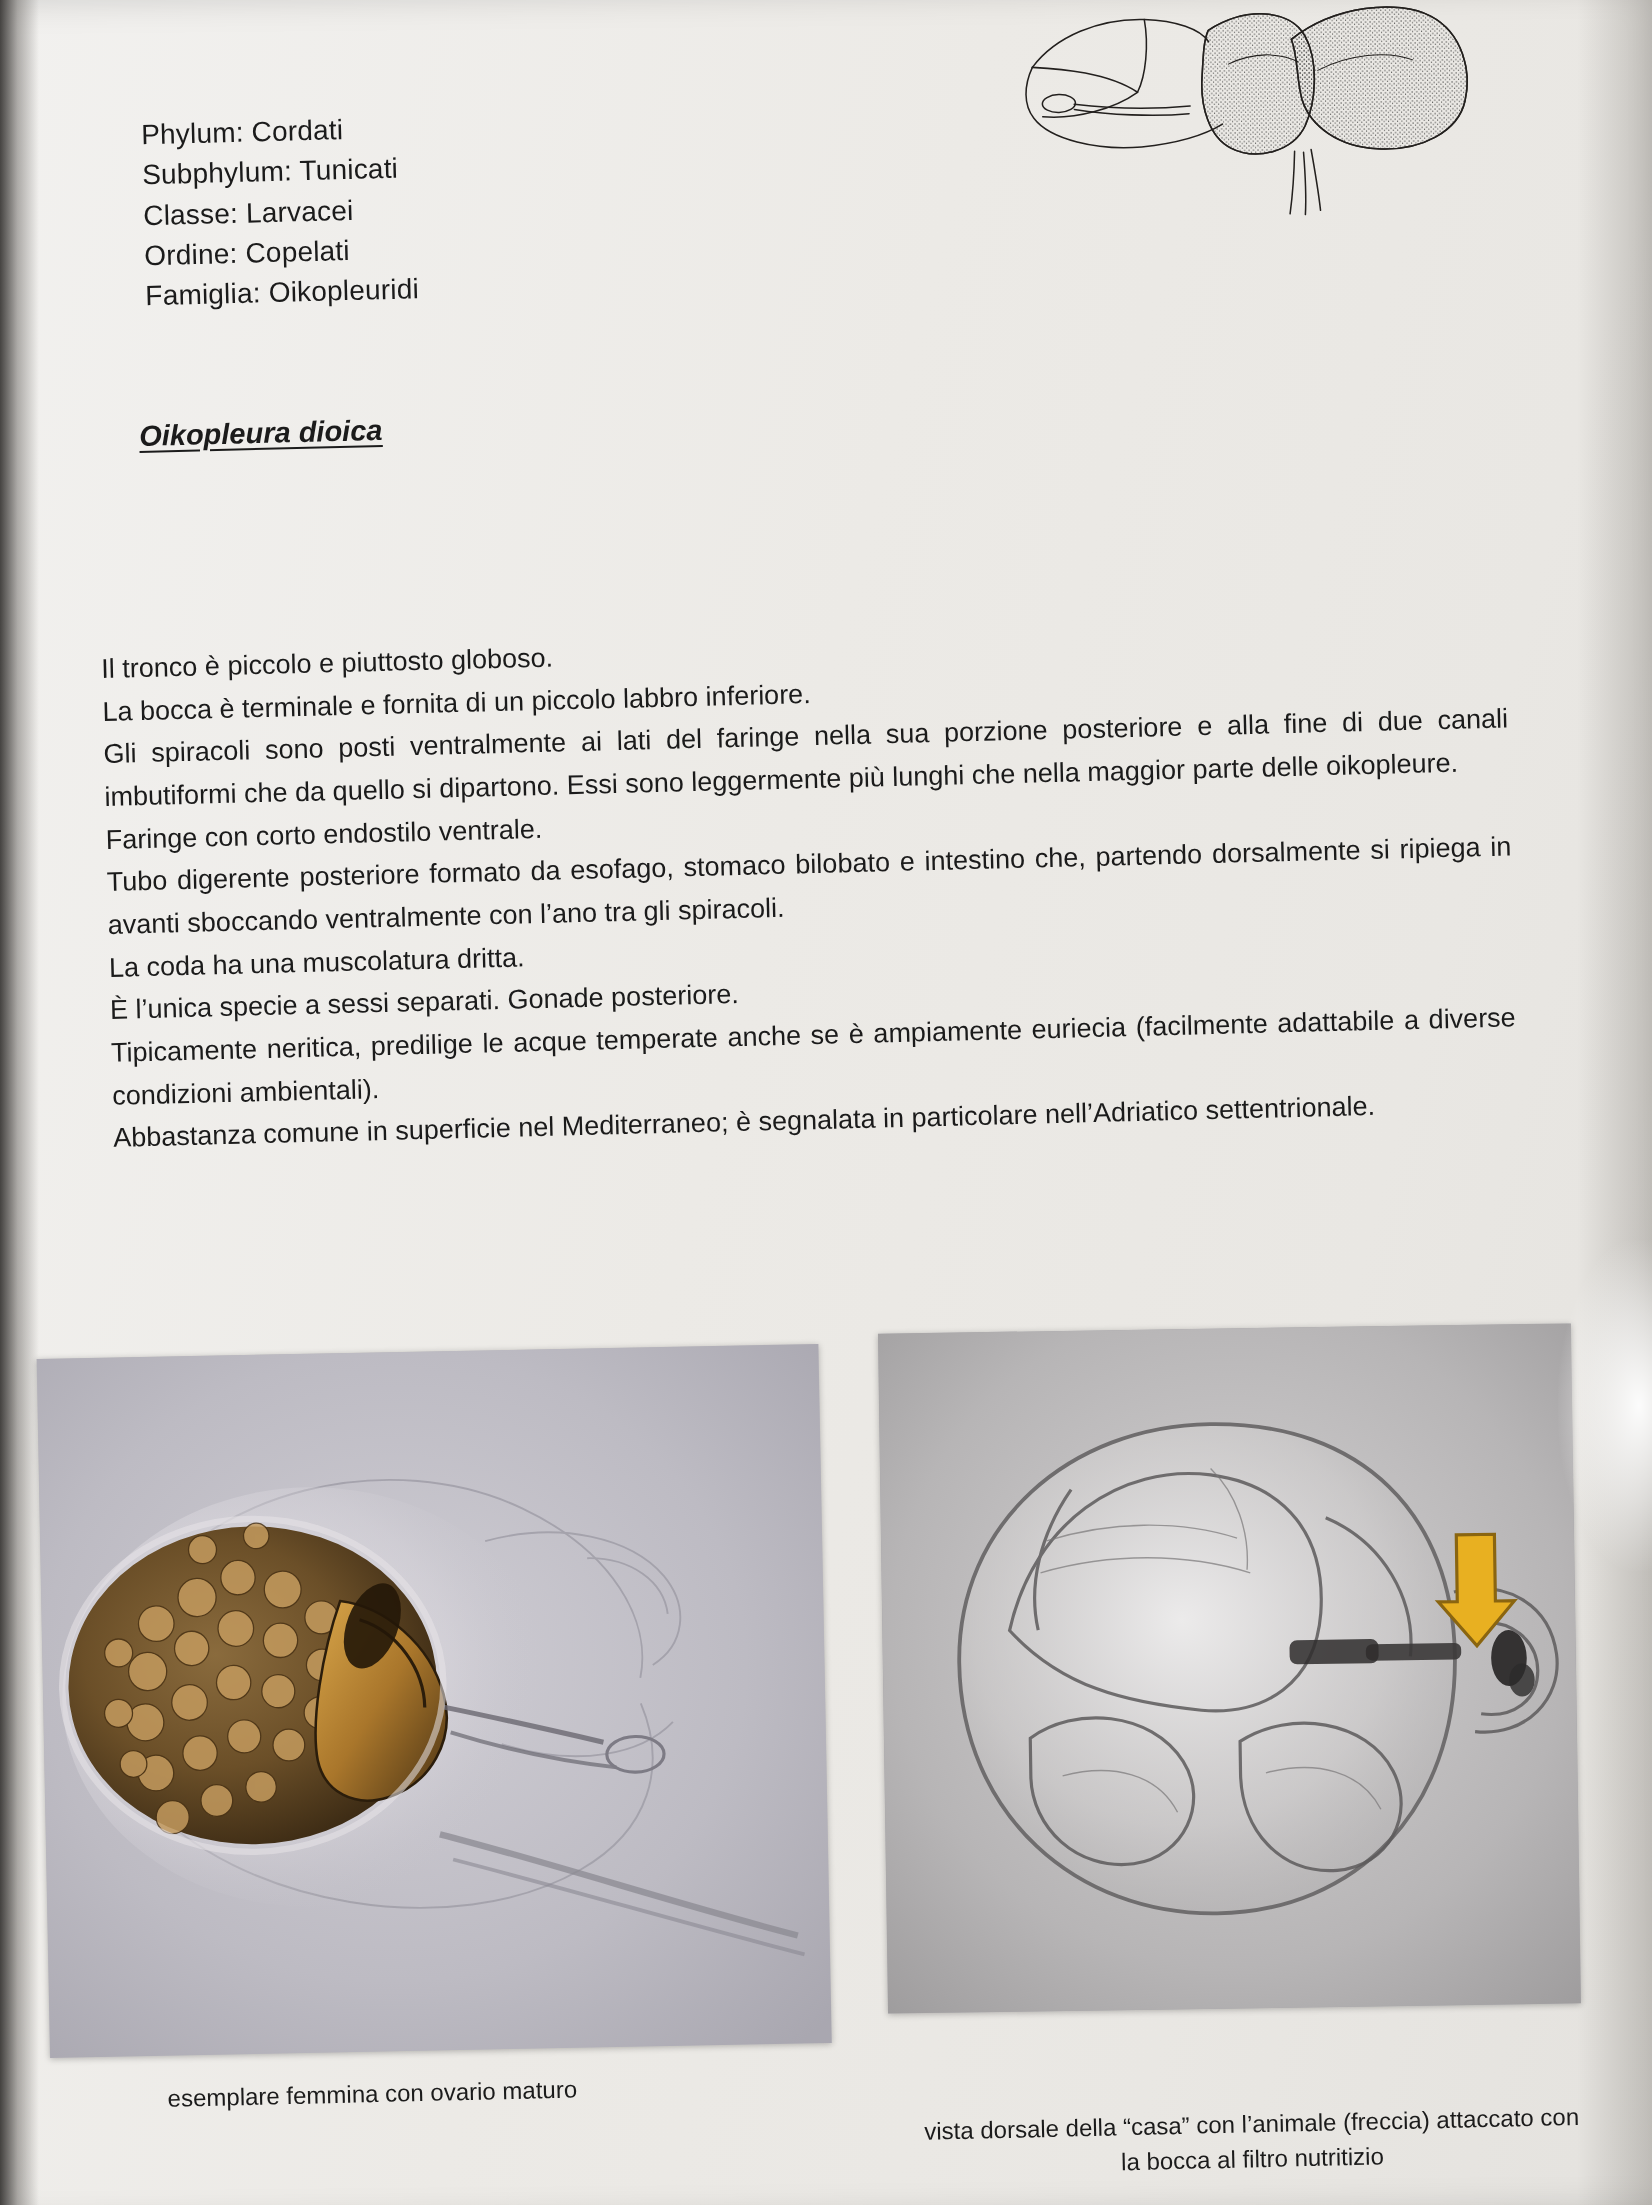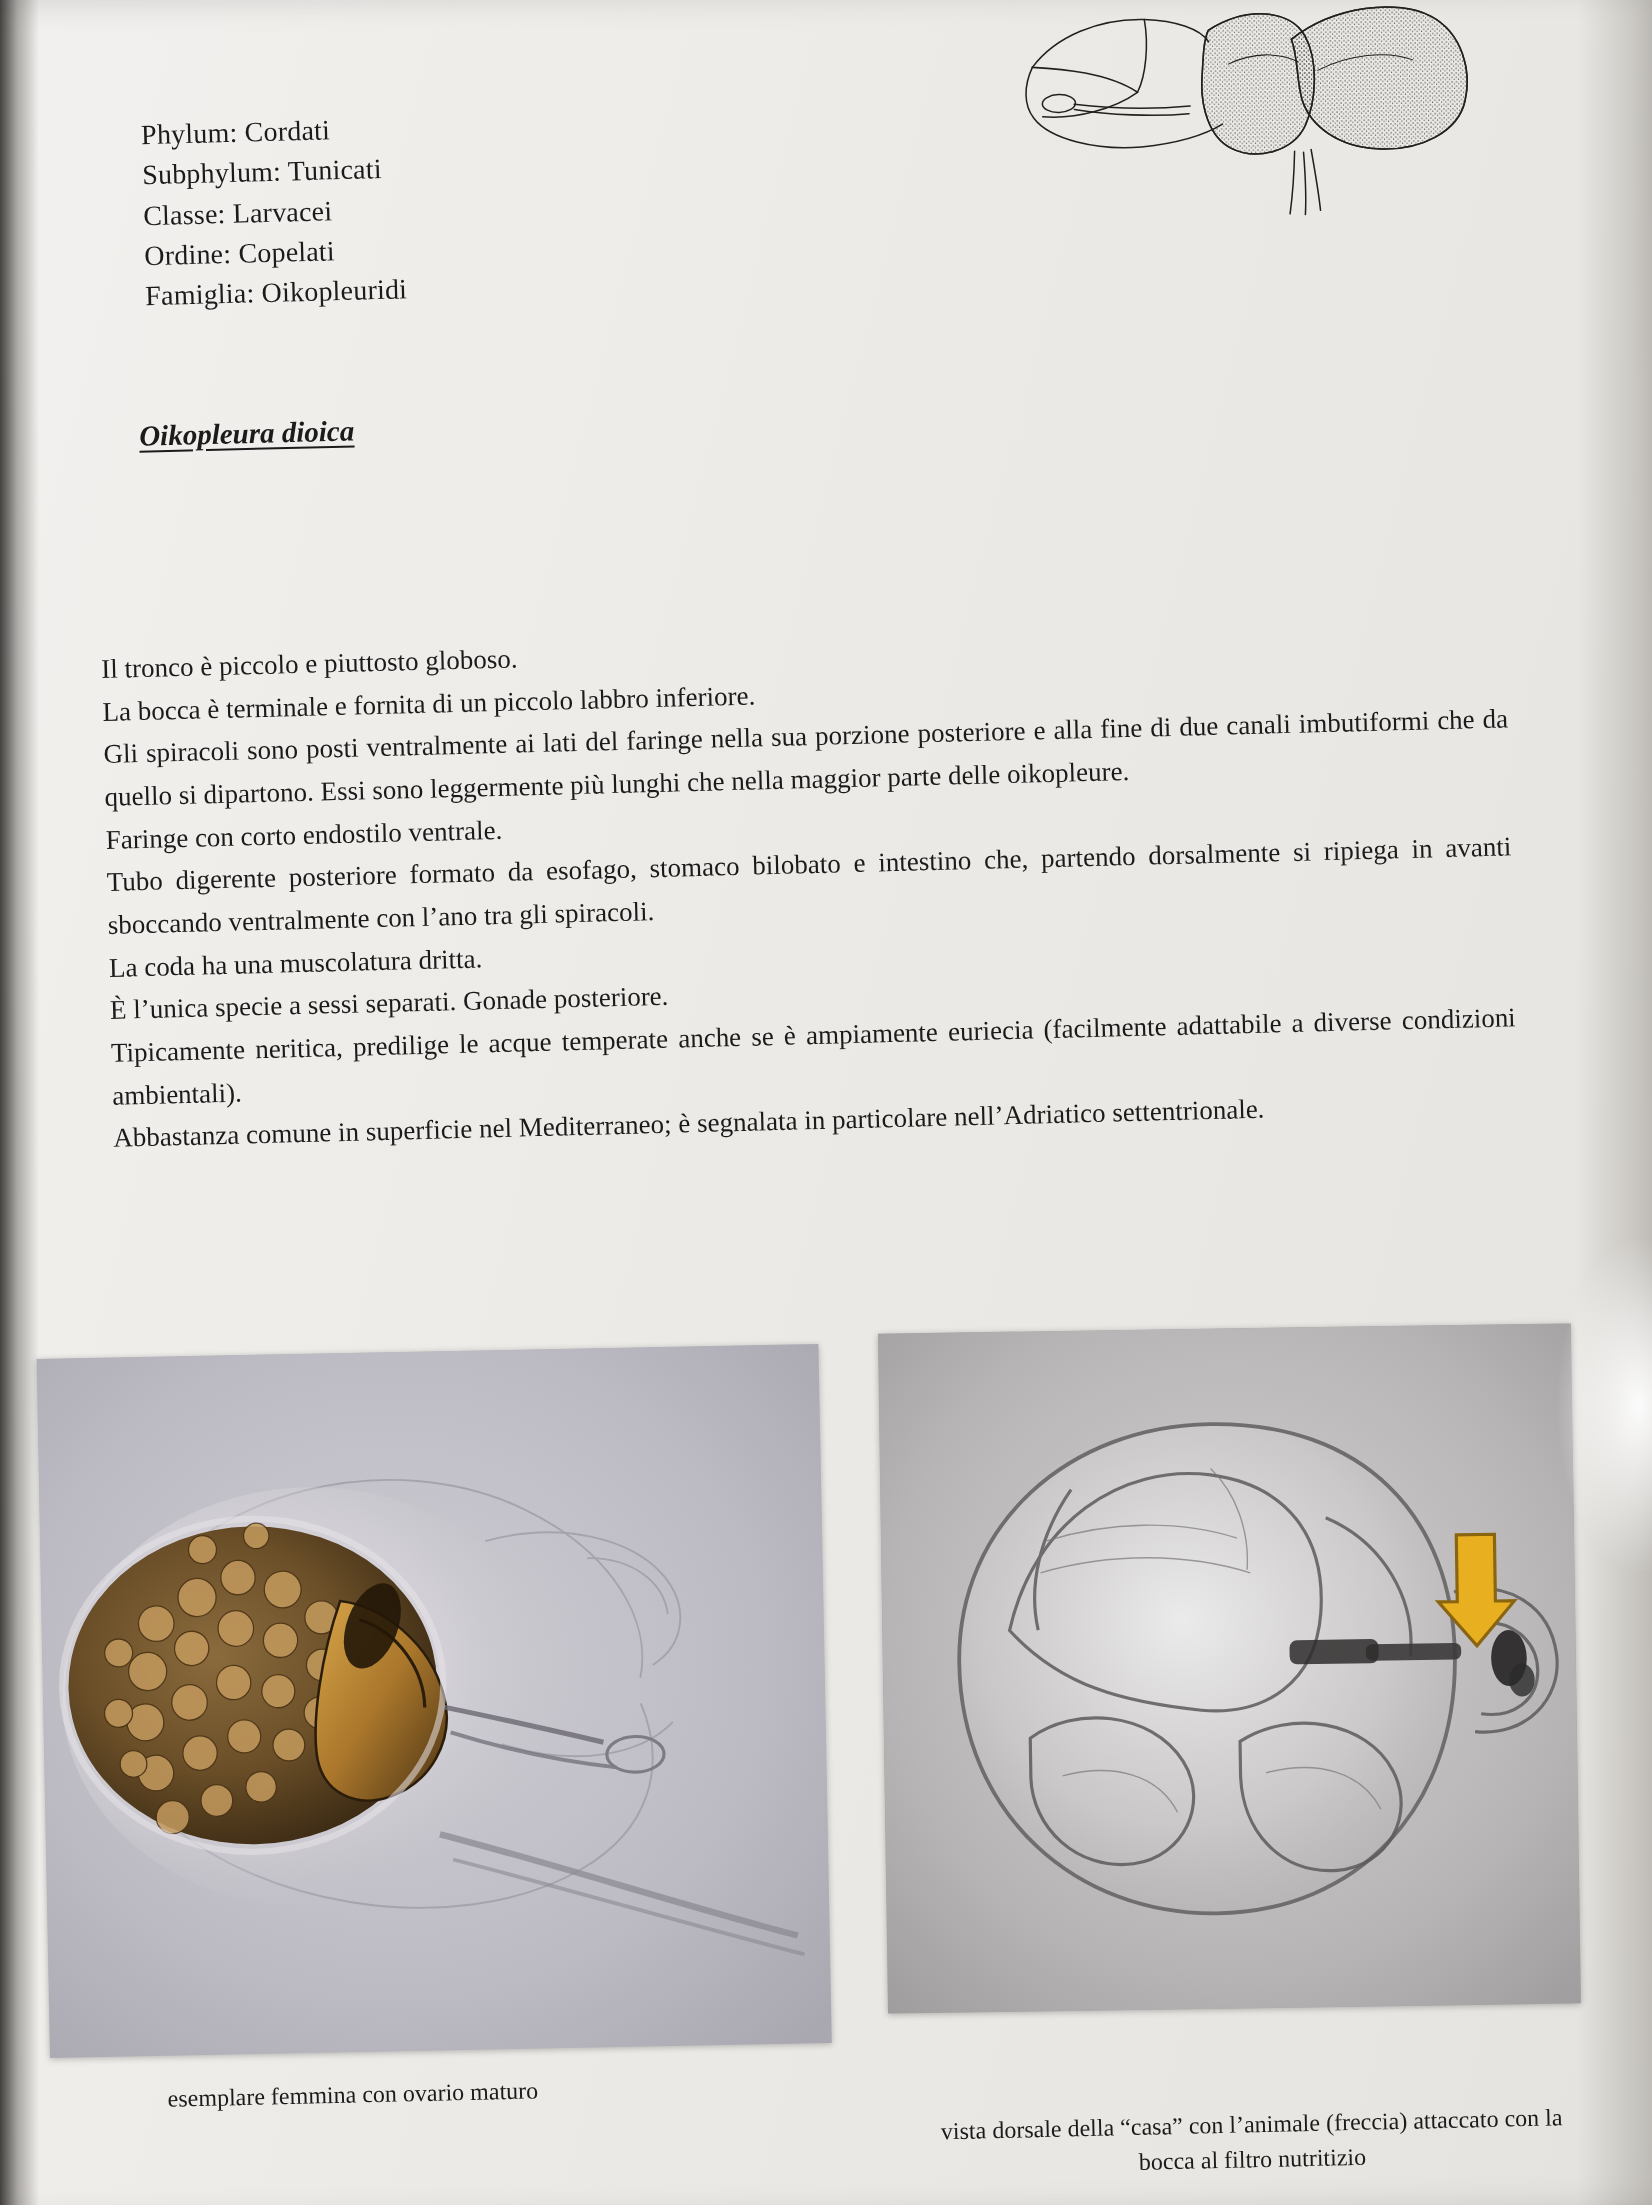--- a/index.html
+++ b/index.html
@@ -6,21 +6,21 @@
     margin: 0;
     padding: 0;
     background: #6e6e6e;
   }
   .page {
     position: relative;
     width: 1653px;
     height: 2205px;
     background: #efeeec;
     overflow: hidden;
-    font-family: Liberation Serif, serif;
+    font-family: Liberation Sans, sans-serif;
     color: #1b1b1b;
   }
   
   .paper {
     position: absolute;
     left: -16.5px;
     top: -11.4px;
     width: 1691px;
     height: 2232px;
     background: linear-gradient(105deg, #f2f1ef 0%, #eceae6 45%, #e9e7e3 75%, #e4e2de 100%);

